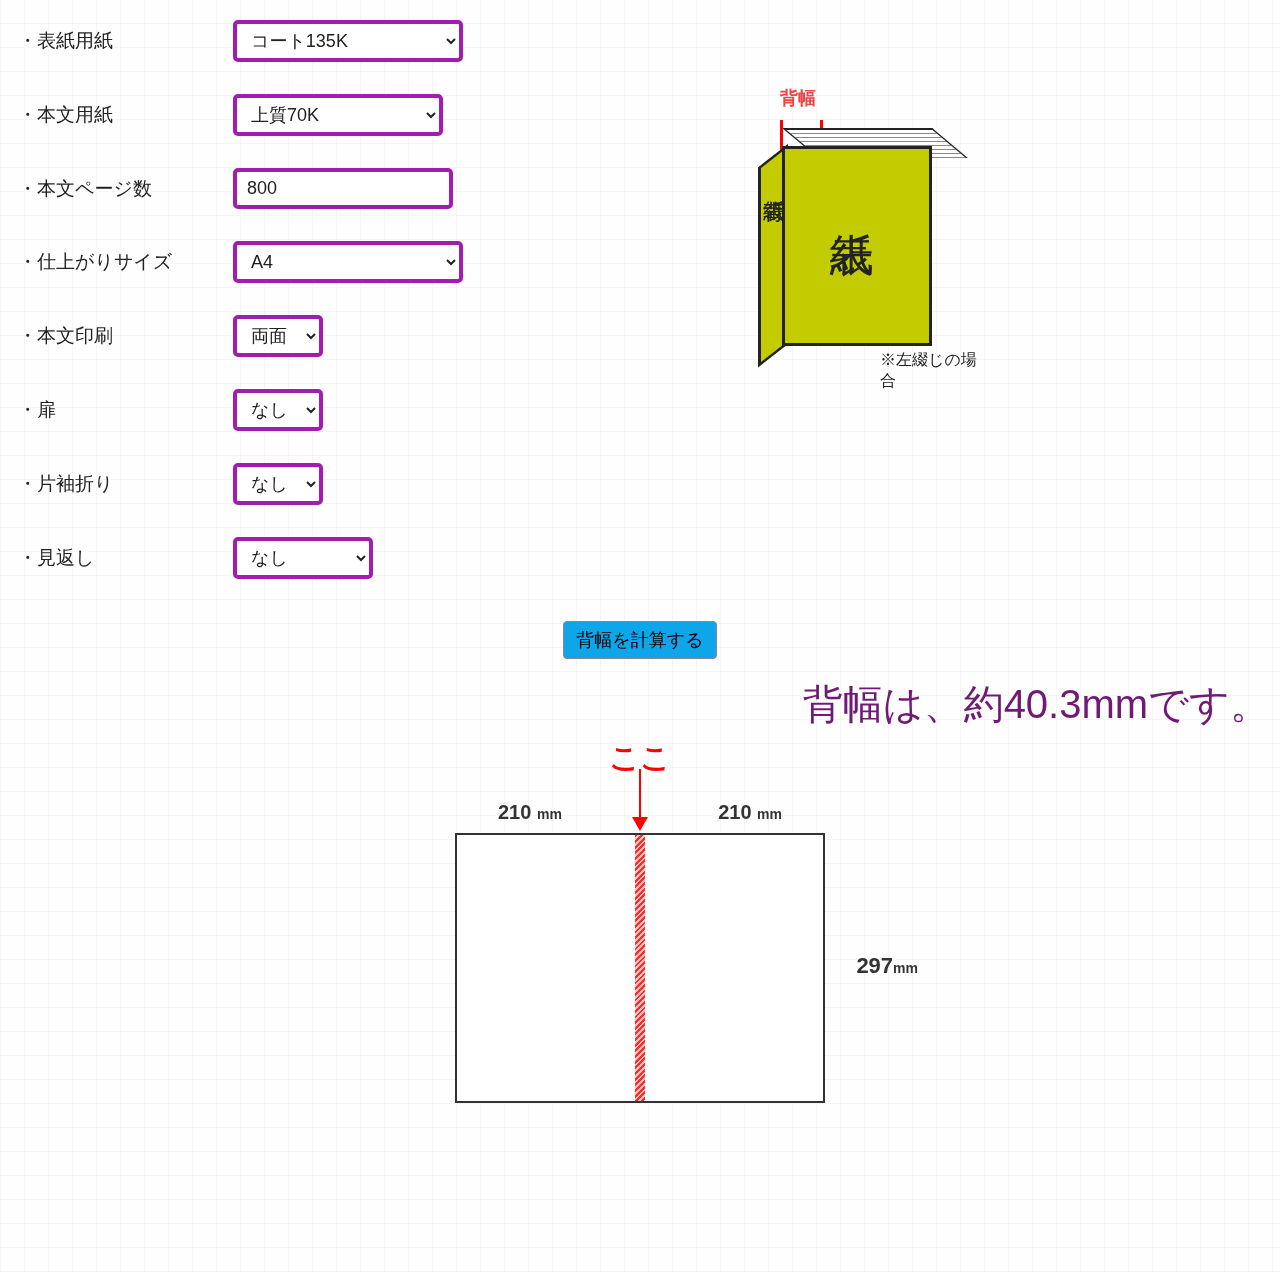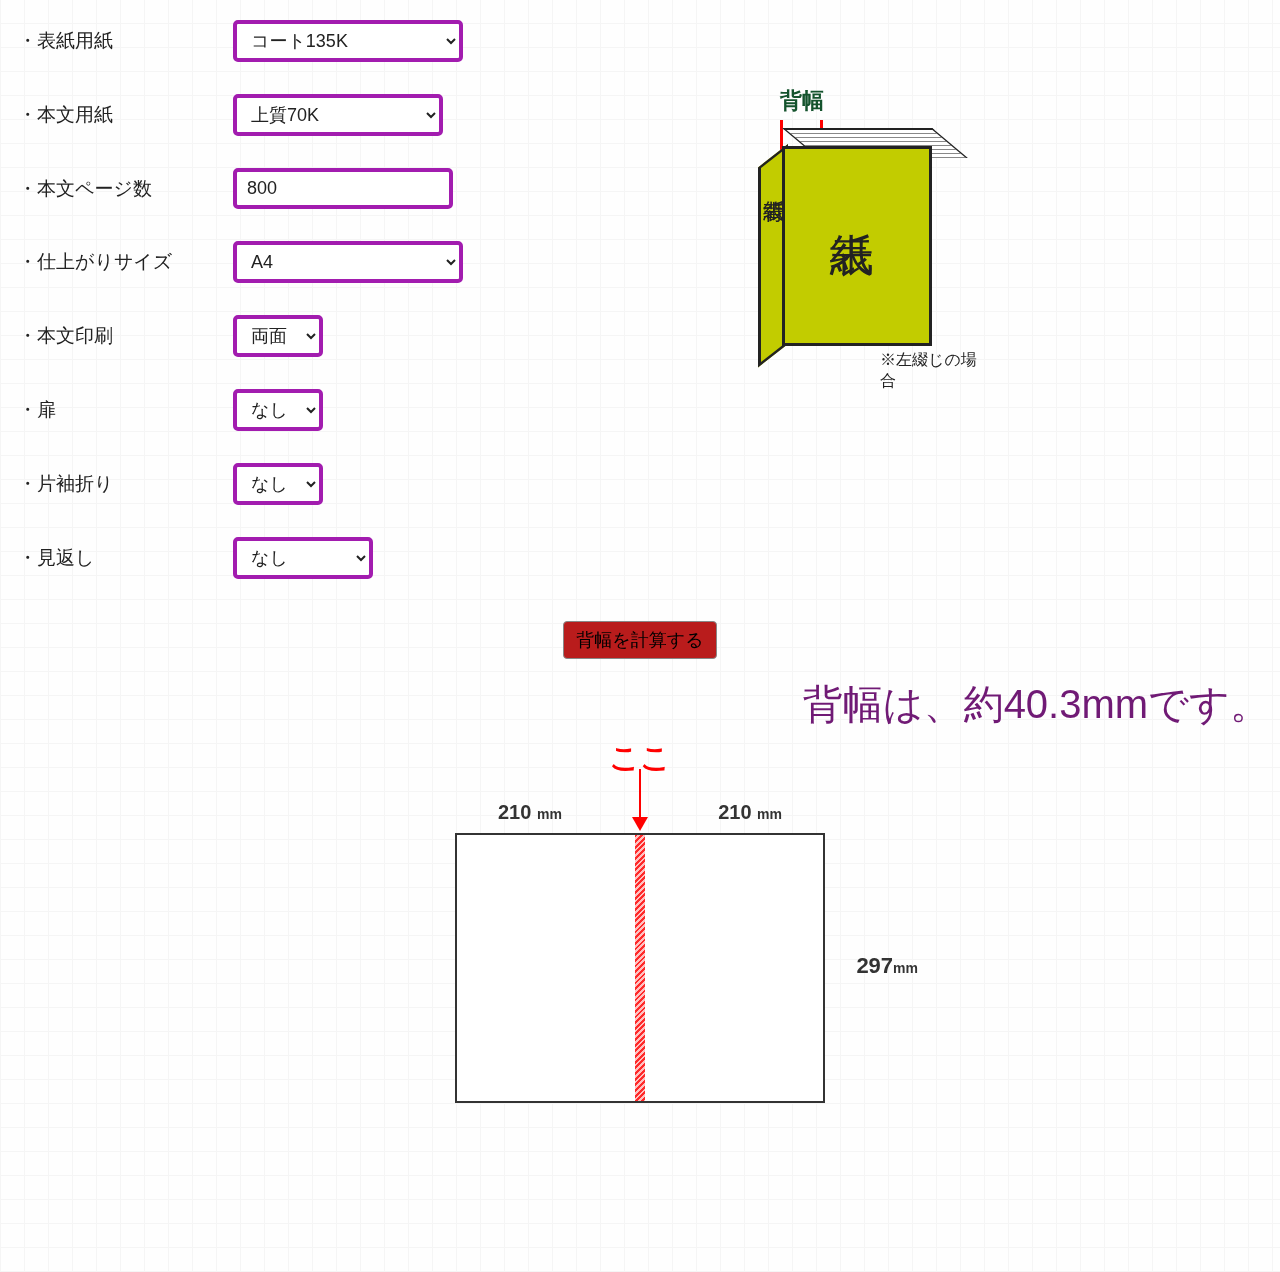--- a/index.html
+++ b/index.html
@@ -37,21 +37,21 @@
     .sel-mid   { width: 210px; }
     .sel-md2   { width: 230px; }
     .sel-small { width: 90px; }
     .sel-sm2   { width: 90px; }
     .sel-sm3   { width: 140px; }
     .input-num { width: 220px; }
     .calc-row { text-align: center; margin-top: 10px; }
     .calc-btn {
       font-size: 18px;
       padding: 6px 12px;
-      background: #b91c1c;
+      background: #0ea5e9;
       border: 1px solid #888;
       border-radius: 4px;
       cursor: pointer;
     }
     .result {
       text-align: right;
       font-size: 40px;
       font-weight: 400;
       color: #701a75;
       margin-top: 18px;
@@ -102,21 +102,21 @@
     .arrow-down::before {
       content:""; position:absolute; left:3px; top:0; width:2px; height:52px; background:#f00;
     }
     .arrow-down::after {
       content:""; position:absolute; left:-4px; top:48px;
       border-left:8px solid transparent; border-right:8px solid transparent; border-top:14px solid #f00;
     }
     
     .book-wrap { position: relative; width: 300px; height: 320px; }
     .sehaba-label {
-      position:absolute; top:-4px; left:90px; font-size:22px; font-weight:700; color:#14532d;
+      position:absolute; top:-4px; left:90px; font-size:18px; font-weight:700; color:#ef4444;
     }
     .tick { position:absolute; top:30px; width:3px; height:30px; background:#f00; }
     .tick.t1 { left:90px; }
     .tick.t2 { left:130px; }
     .book3d {
       position:absolute; top:48px; left:70px; width:190px; height:210px;
     }
     .pages {
       position:absolute; left:40px; top:-10px; width:150px; height:30px;
       background:#fff; transform: skewX(50deg);

